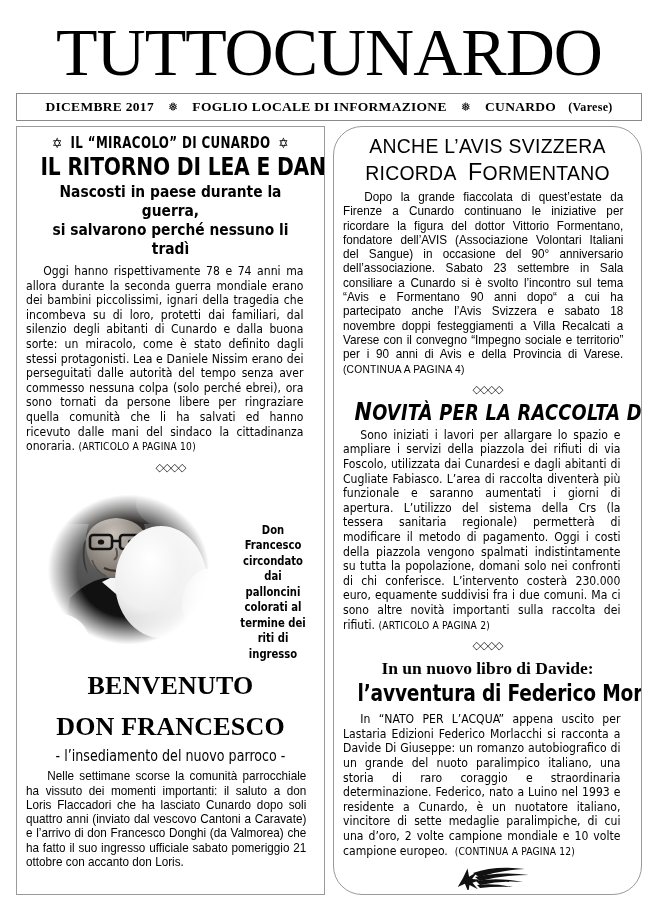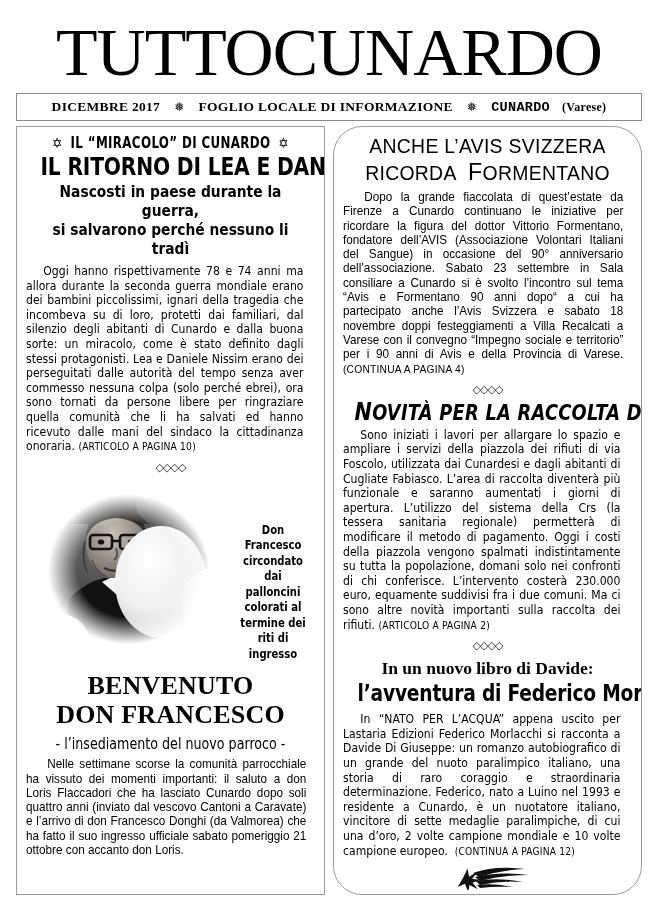--- a/index.html
+++ b/index.html
@@ -28,21 +28,21 @@
     height:26px;
     display:flex;align-items:center;justify-content:center;
     gap:0;
     font-family:"Liberation Serif", serif;
     font-weight:700;
     font-size:13.5px;
     letter-spacing:0.3px;
   }
   .dateline span{white-space:nowrap;}
   .dl-sep{font-size:12px;padding:0 14px;font-family:"DejaVu Sans",sans-serif;}
-  .dl-city{padding-left:0;font-family:Liberation Mono, monospace;}
+  .dl-city{padding-left:0;}
   .dl-prov{font-size:12px;padding-left:12px;}
 
   
   .cols{display:flex;gap:8px;margin-top:5px;height:769px;}
   .col{
     border:1.5px solid #9a9a9a;
     box-sizing:border-box;
     padding:7px 9px 12px 9px;
     overflow:hidden;
   }
@@ -310,21 +310,21 @@
               <path d="M96 172 Q112 162 126 172 Q128 183 120 183 L100 183 Z" fill="#8d857c"></path>
             </g>
             <ellipse cx="102" cy="91" rx="100" ry="90" fill="none" stroke="#ffffff" stroke-width="0"></ellipse>
           </svg>
           <div class="vig"></div>
         </div>
         <div class="caption">Don Francesco circondato dai palloncini colorati al termine dei riti di ingresso</div>
       </div>
 
       <div class="head-serif">BENVENUTO</div>
-      <div class="head-serif" style="margin-top:0">DON FRANCESCO</div>
+      <div class="head-serif" style="margin-top:12px">DON FRANCESCO</div>
       <div class="dek">- l’insediamento del nuovo parroco -</div>
 
       <div class="body-w">Nelle settimane scorse la comunità parrocchiale ha vissuto dei momenti importanti: il saluto a don Loris Flaccadori che ha lasciato Cunardo dopo soli quattro anni (inviato dal vescovo Cantoni a Caravate) e l’arrivo di don Francesco Donghi (da Valmorea) che ha fatto il suo ingresso ufficiale sabato pomeriggio 21 ottobre con accanto don Loris.</div>
     </div>
 
     <div class="col col-right">
 
       <div class="head-r">ANCHE L’AVIS SVIZZERA</div>
       <div class="head-r">
         <span class="sc">RICORDA</span>&nbsp;

